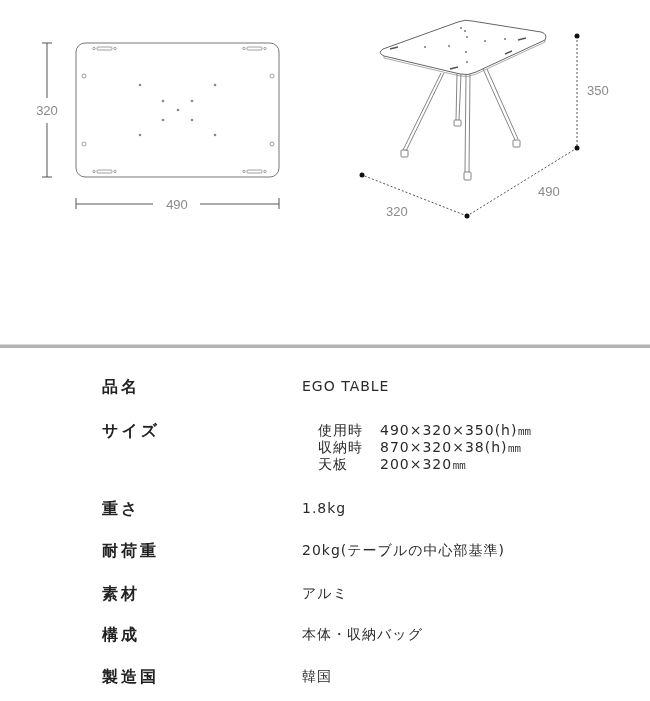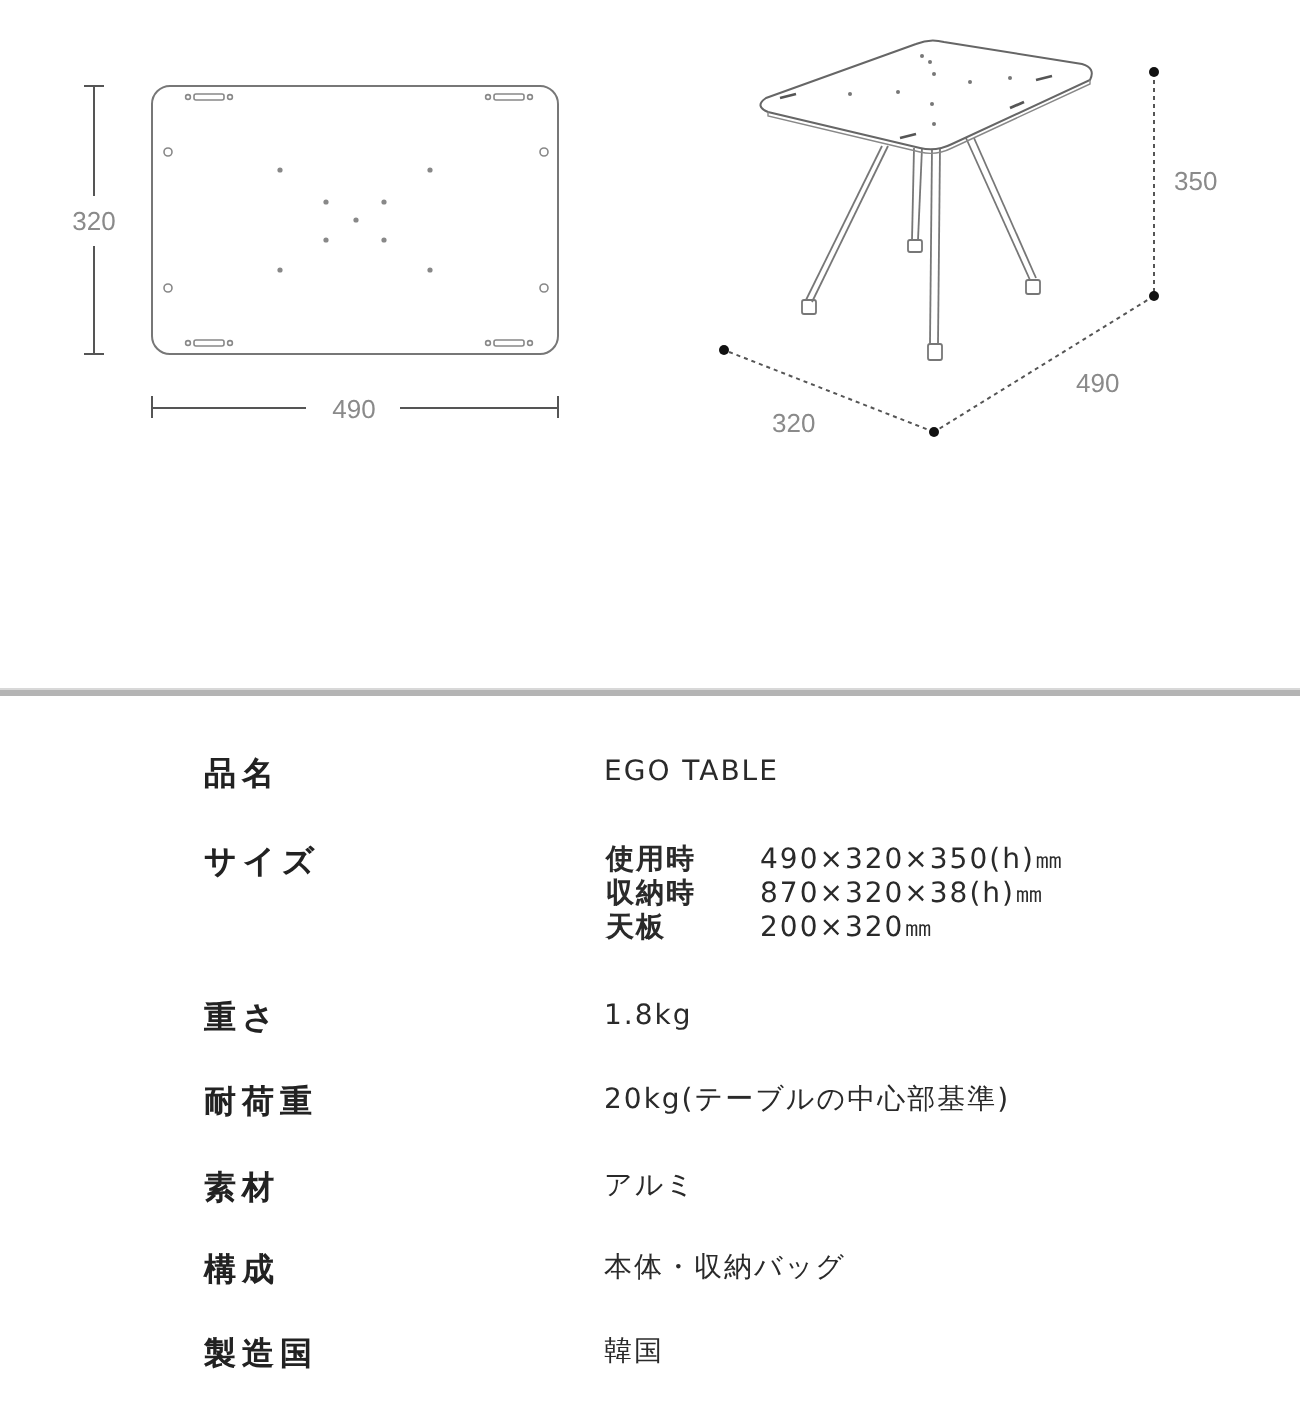--- a/index.html
+++ b/index.html
@@ -5,21 +5,21 @@
   html, body { margin: 0; padding: 0; background: #ffffff; }
   body { width: 650px; height: 701px; position: relative; overflow: hidden; font-family: "DejaVu Sans", sans-serif; }
   .drawing { position: absolute; left: 0; top: 0; width: 650px; height: 330px; }
   .dim-label { font-family: "Liberation Sans", sans-serif; font-size: 13px; fill: #8a8a8a; }
   .divider { position: absolute; left: 0; top: 344px; width: 650px; height: 3px; background: #b4b4b4; border-top: 1px solid #d8d8d8; }
   .spec { position: absolute; left: 0; top: 0; width: 650px; }
   .row { position: absolute; left: 0; width: 650px; }
   .label { position: absolute; left: 102px; font-size: 16px; font-weight: bold; color: #222; letter-spacing: 3px; line-height: 17px; }
   .value { position: absolute; left: 264px; font-size: 14px; color: #2a2a2a; letter-spacing: 1px; line-height: 17px; white-space: nowrap; margin-left: 38px; }
   .sub-line { position: relative; height: 17px; white-space: nowrap; }
-  .sub-label { position: absolute; left: 1px; font-weight: bold; }
+  .sub-label { position: absolute; left: 16px; }
   .sub-value { position: absolute; left: 78px; }
 </style>
 </head>
 <body>
 
 <svg class="drawing" viewBox="0 0 650 330" width="650" height="330" xmlns="http://www.w3.org/2000/svg">
 
   <g>
 
     <g stroke="#555" stroke-width="1">

